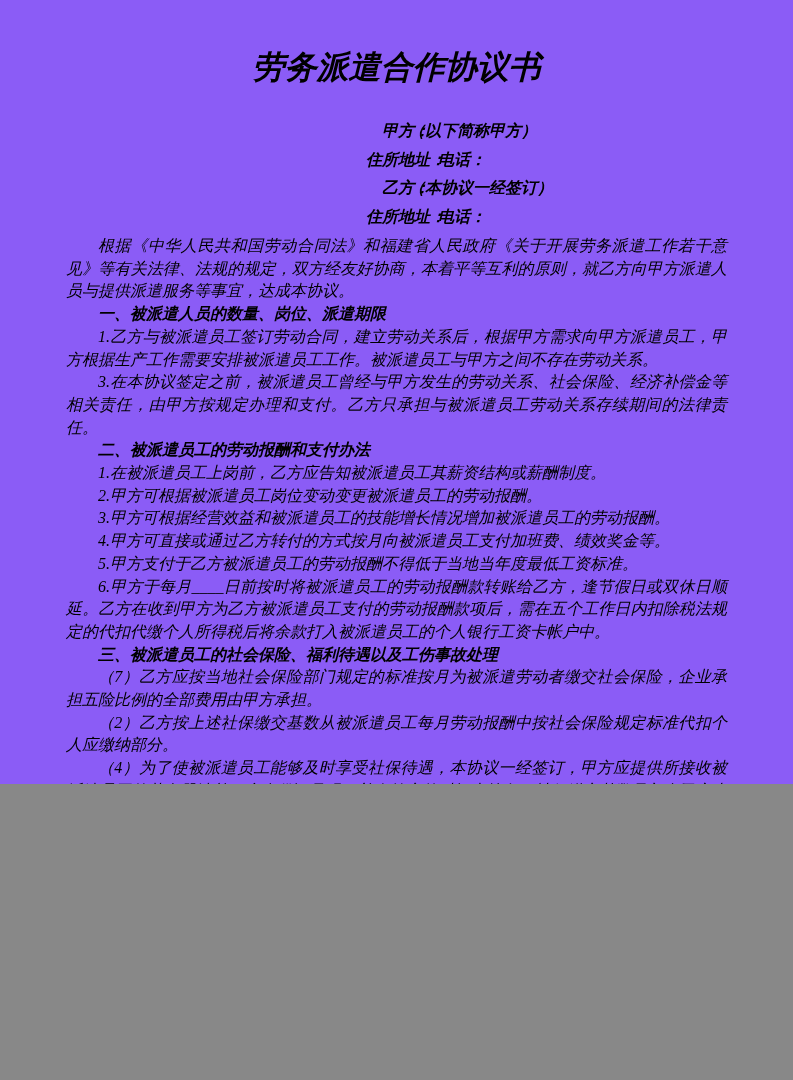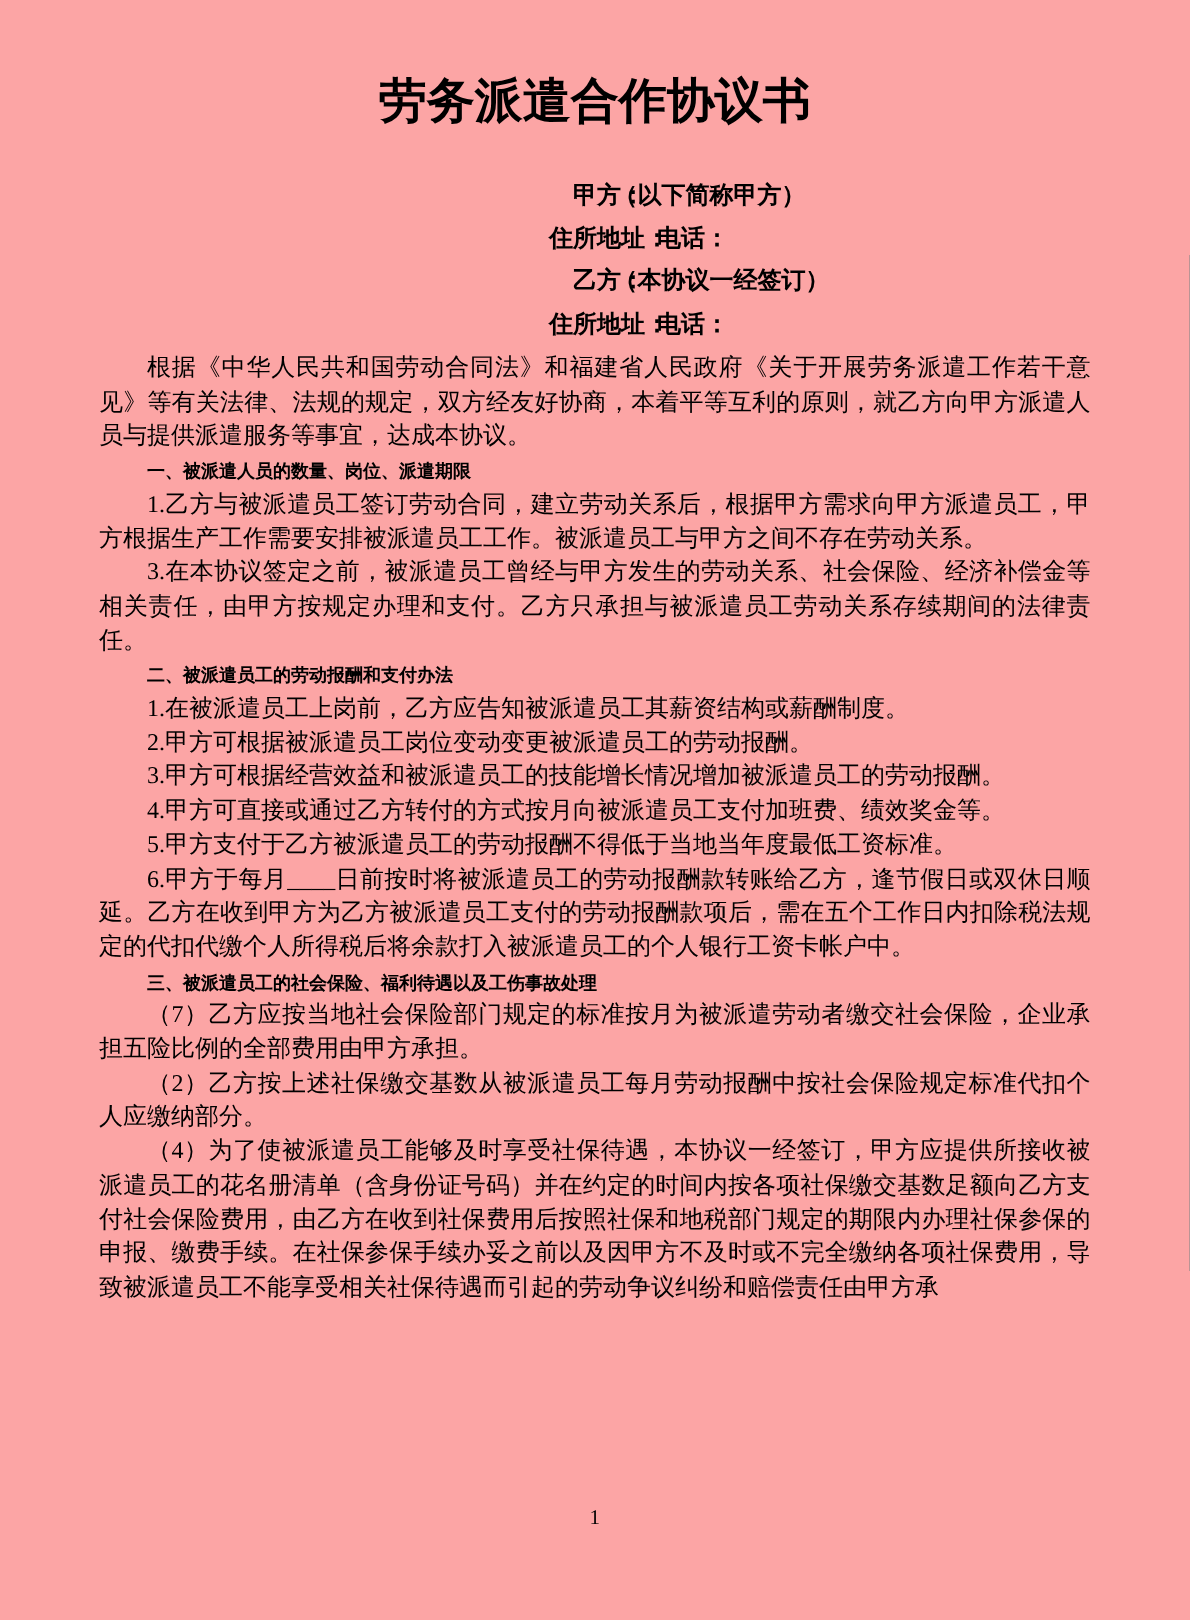--- a/index.html
+++ b/index.html
@@ -1,25 +1,26 @@
 <!DOCTYPE html>
 <html><head>
 <meta charset="utf-8">
 <style>
   html,body{margin:0;padding:0;background:#888;}
   .page{
     position:relative;
-    width:793px;height:1080px;
+    width:793px;height:784px;
     margin:0 auto;
-    background:#fca5a5;
+    background:#8b5cf6;
     color:#000;
     font-family:"Liberation Serif","DejaVu Serif",serif;
     overflow:hidden;
     box-sizing:border-box;
     padding:0 66px;
+    font-style:italic;
   }
   .title{
     margin:46px 0 0 0;
     font-size:32px;
     line-height:43px;
     font-weight:bold;
     text-align:center;
     letter-spacing:0px;
   }
   .parties{
@@ -41,21 +42,21 @@
     font-size:16px;
     line-height:22.7px;
     text-align:justify;
   }
   .para{
     margin:0;
     text-indent:32px;
   }
   .sec-heading{
     margin:0;
-    font-size:12px;
+    font-size:16px;
     font-weight:bold;
     text-indent:32px;
     line-height:22.7px;
   }
   .page-number{
     position:absolute;
     left:0;right:0;
     top:1003px;
     text-align:center;
     font-size:14px;

